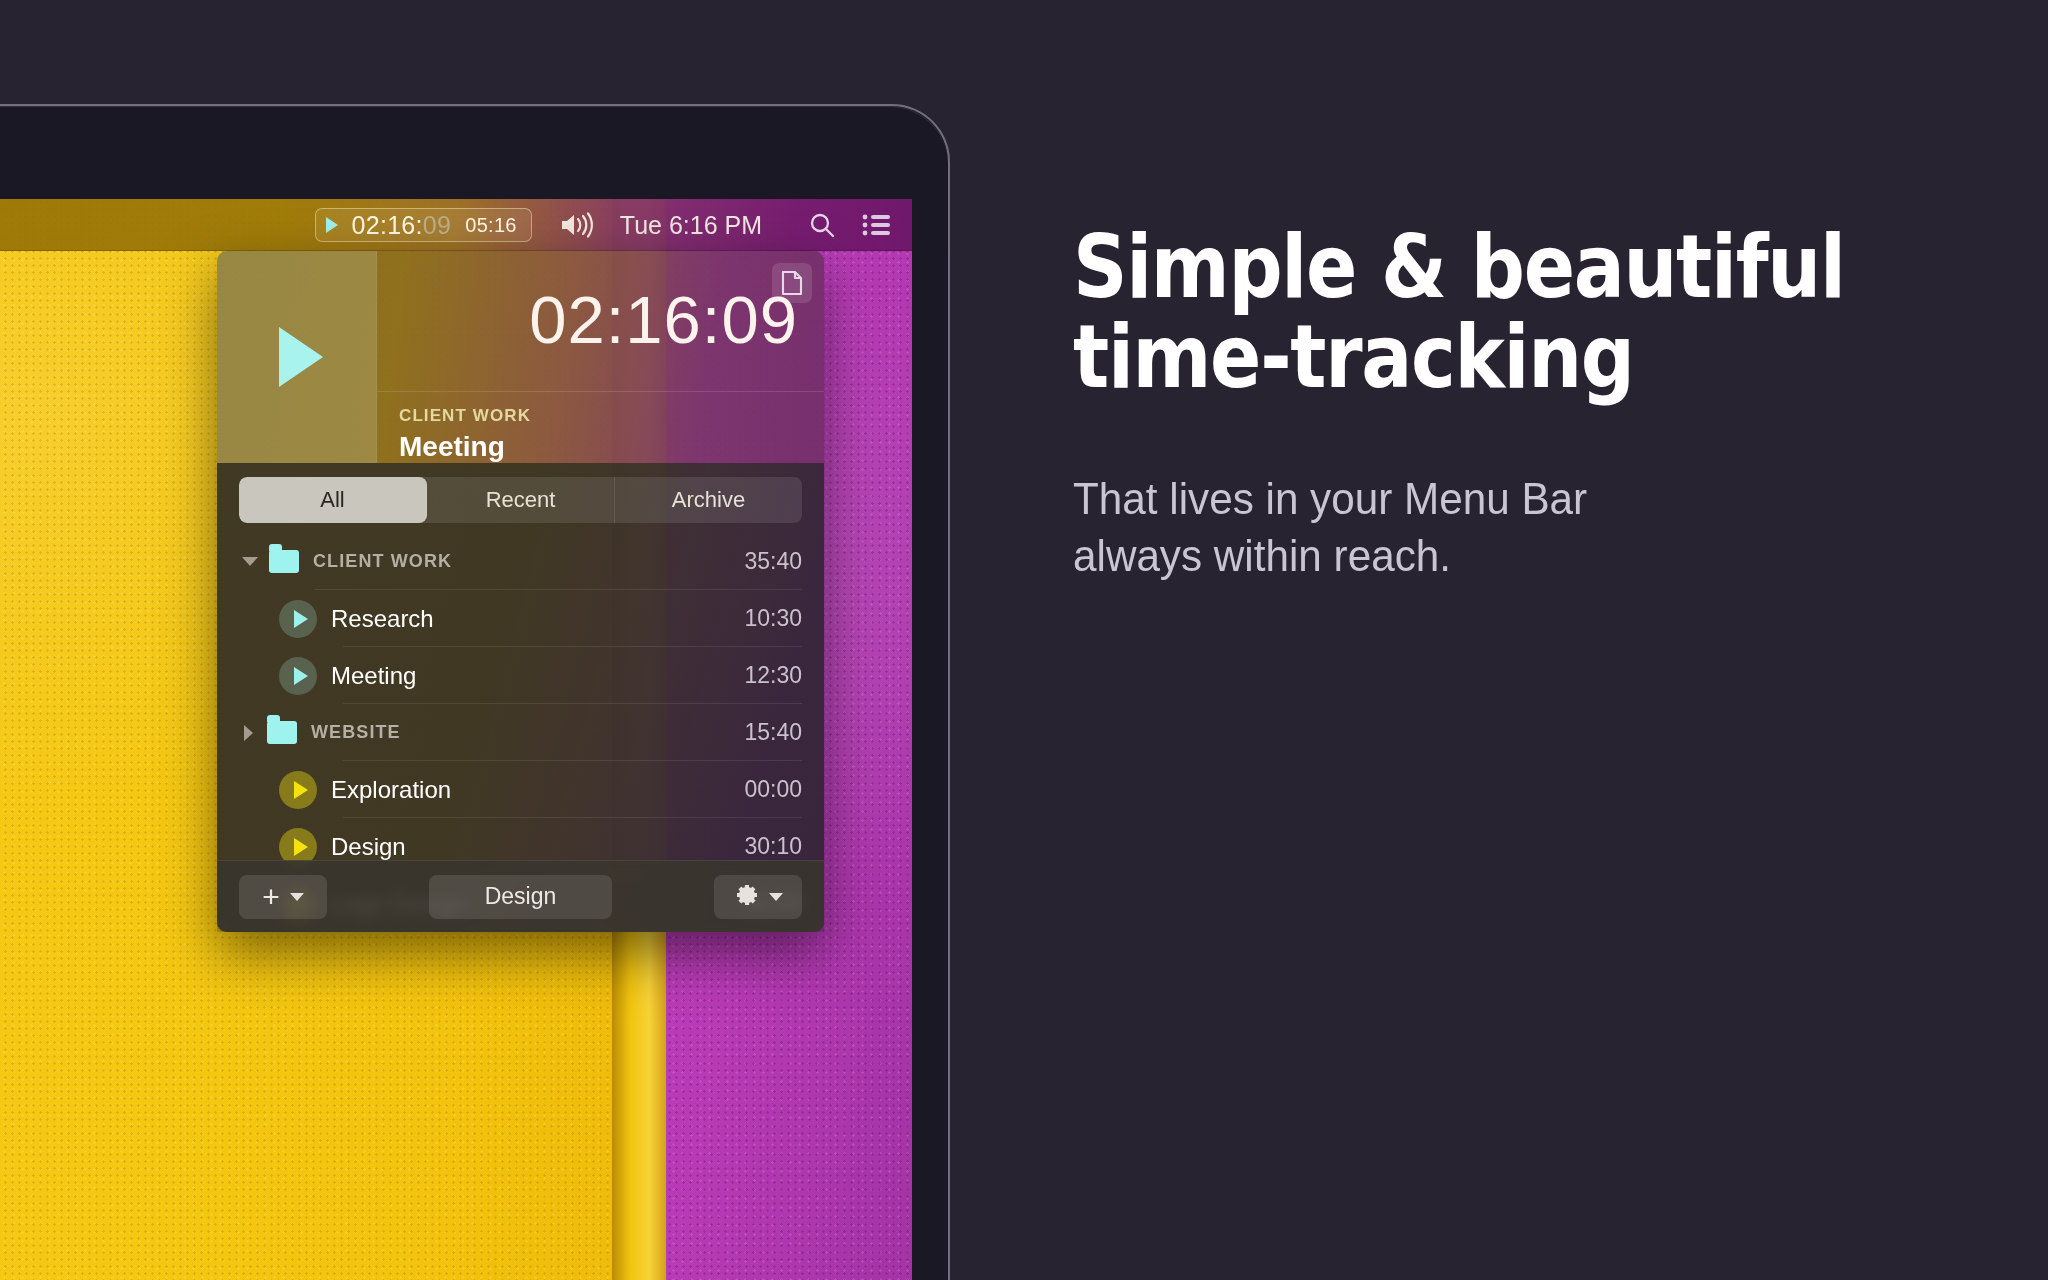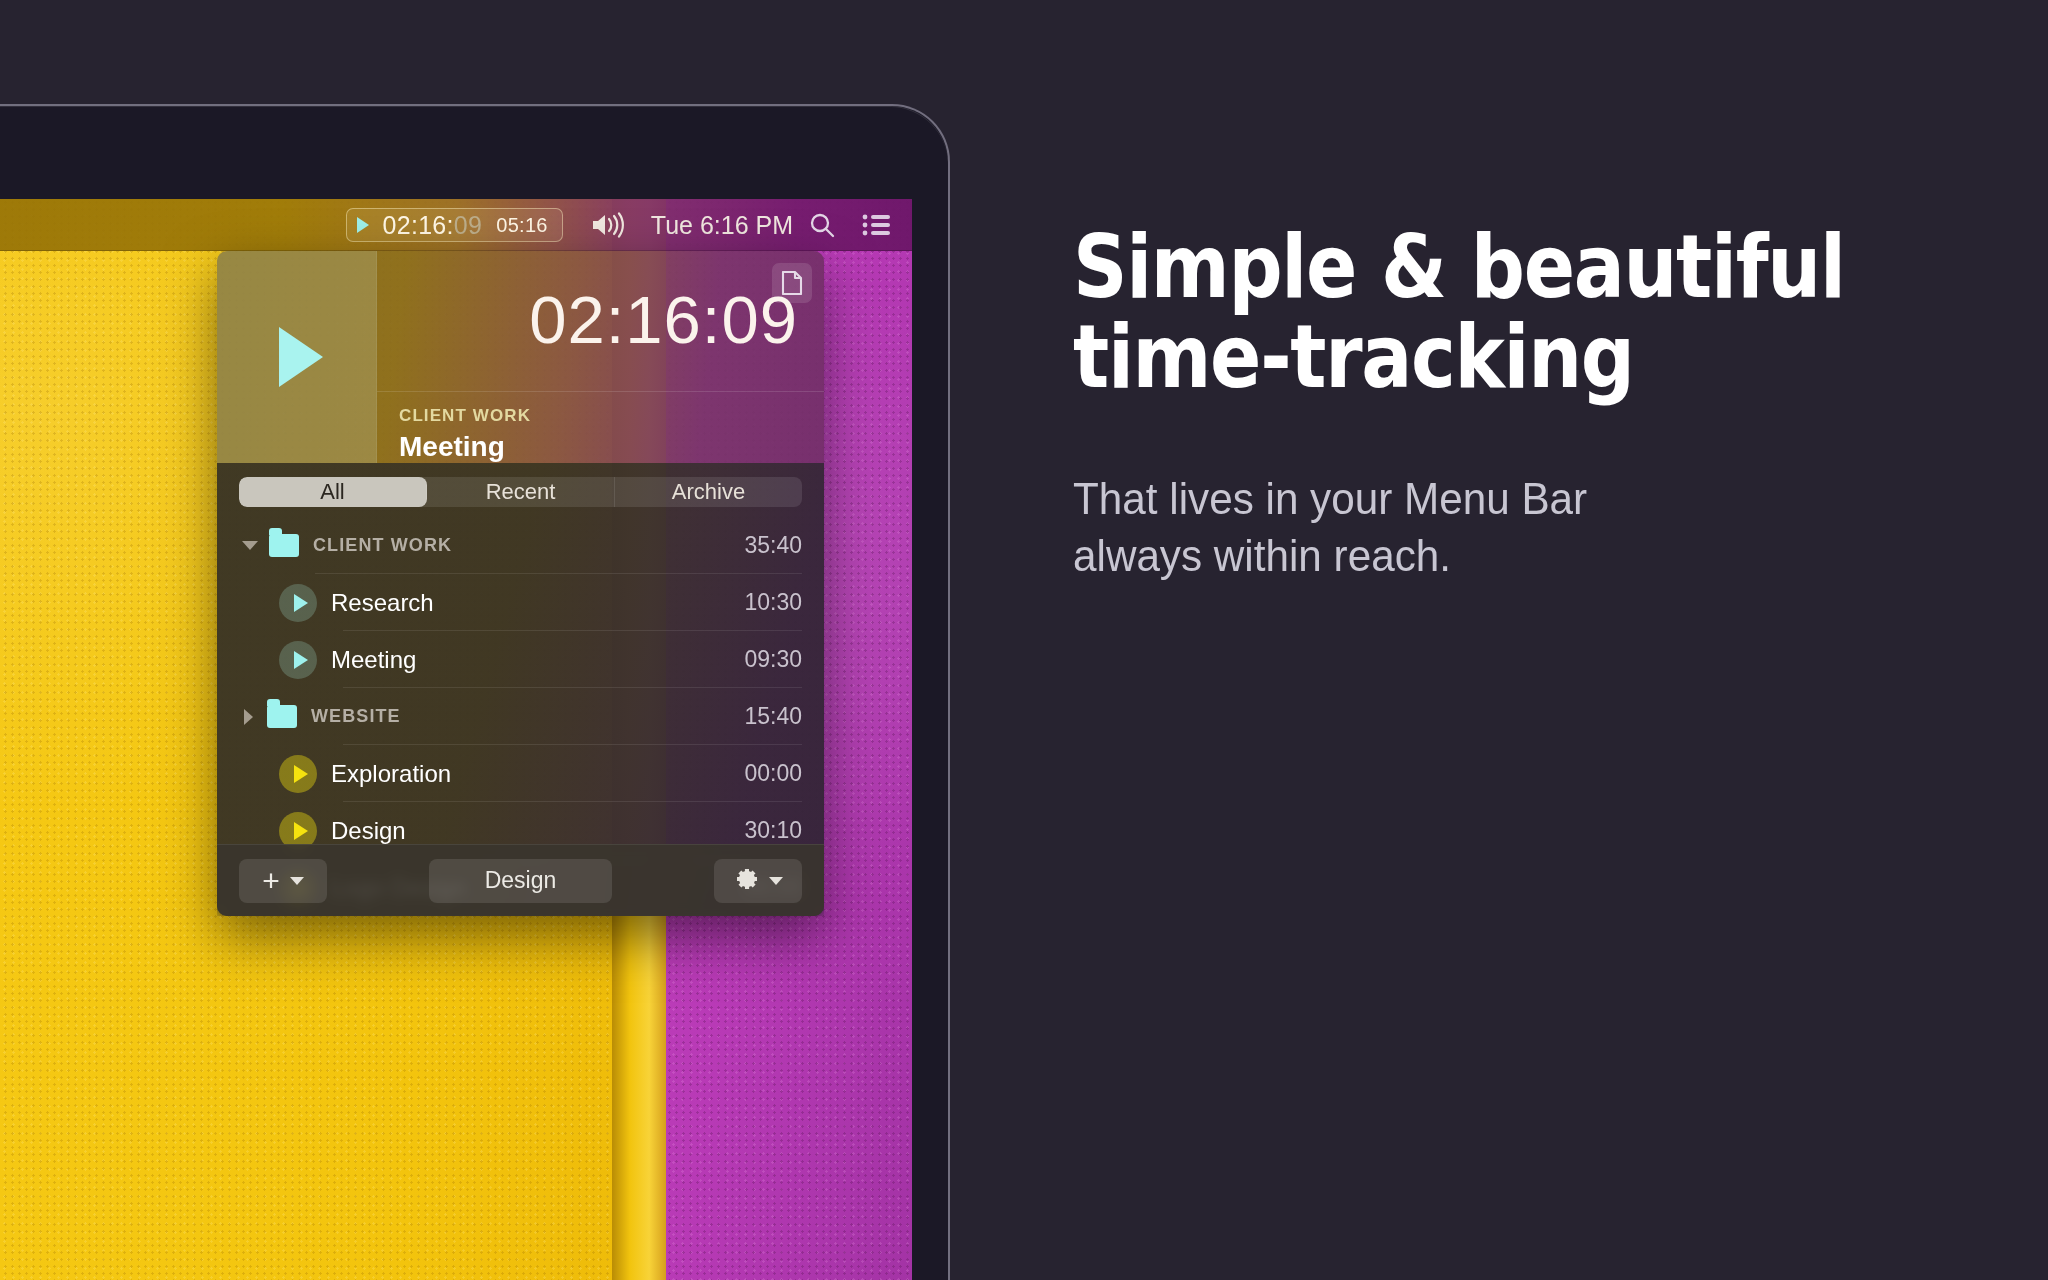--- a/index.html
+++ b/index.html
@@ -89,21 +89,21 @@
     background:rgba(255,240,190,.10);
   }
   .mb-play{
     width:0;height:0;border-left:12px solid #9ef0ea;
     border-top:8px solid transparent;border-bottom:8px solid transparent;
   }
   .mb-time{ font-size:25px; color:#fff7e6; letter-spacing:.3px; font-weight:400; white-space:nowrap;}
   .mb-time .dim{ color:#bdae8b; }
   .mb-time2{ font-size:20px; color:#fff7e6; letter-spacing:.3px; font-weight:400;}
   .mb-icon{ display:flex;align-items:center;justify-content:center;margin-right:26px; }
-  .mb-clock{ font-size:25px;color:#f0e7df; margin-right:15px; white-space:nowrap;}
+  .mb-clock{ font-size:25px;color:#f0e7df; margin-right:46px; white-space:nowrap;}
 
   
   .panel{
     position:absolute; left:257px; top:52px; width:607px;
     border-radius:10px; overflow:hidden;
     box-shadow:0 22px 54px rgba(0,0,0,.5);
   }
   
   .timer-head{ position:relative; display:flex; height:212px;
     background:linear-gradient(97deg, rgba(128,104,28,.93) 0%, rgba(136,106,30,.93) 30%,
@@ -141,21 +141,21 @@
     display:flex;align-items:center;justify-content:center; cursor:pointer;
   }
 
   
   .body{
     background:linear-gradient(105deg, rgba(58,52,36,.965) 0%, rgba(58,51,36,.965) 45%,
       rgba(58,46,48,.965) 66%, rgba(54,38,56,.965) 85%, rgba(52,36,56,.965) 100%);
     padding-top:14px;
   }
   .segmented{
-    display:flex; margin:0 22px 10px 22px; height:30px;
+    display:flex; margin:0 22px 10px 22px; height:46px;
     border-radius:8px; overflow:hidden;
     background:rgba(255,255,255,.10);
   }
   .seg{
     flex:1; display:flex;align-items:center;justify-content:center;
     font-size:22px; color:#e7e1d8; cursor:pointer;
     border-right:1px solid rgba(255,255,255,.10);
   }
   .seg:last-child{ border-right:none; }
   .seg.active{ background:#c9c6bd; color:#2b2720; border-radius:8px; }
@@ -324,21 +324,21 @@
               <span class="time">10:30</span>
               <span class="sep"></span>
             </div>
 
             <div class="row task">
               <span class="disc"></span>
               <span class="playcircle cyan">
                   <span class="p"></span>
                 </span>
               <span class="tname">Meeting</span>
-              <span class="time">09:30</span>
+              <span class="time">12:30</span>
               <span class="sep"></span>
             </div>
 
             <div class="row sub">
               <span class="disc">
                   <span class="caret-r"></span>
                 </span>
               <span class="folder cyan"></span>
               <span class="gname">WEBSITE</span>
               <span class="time">15:40</span>

